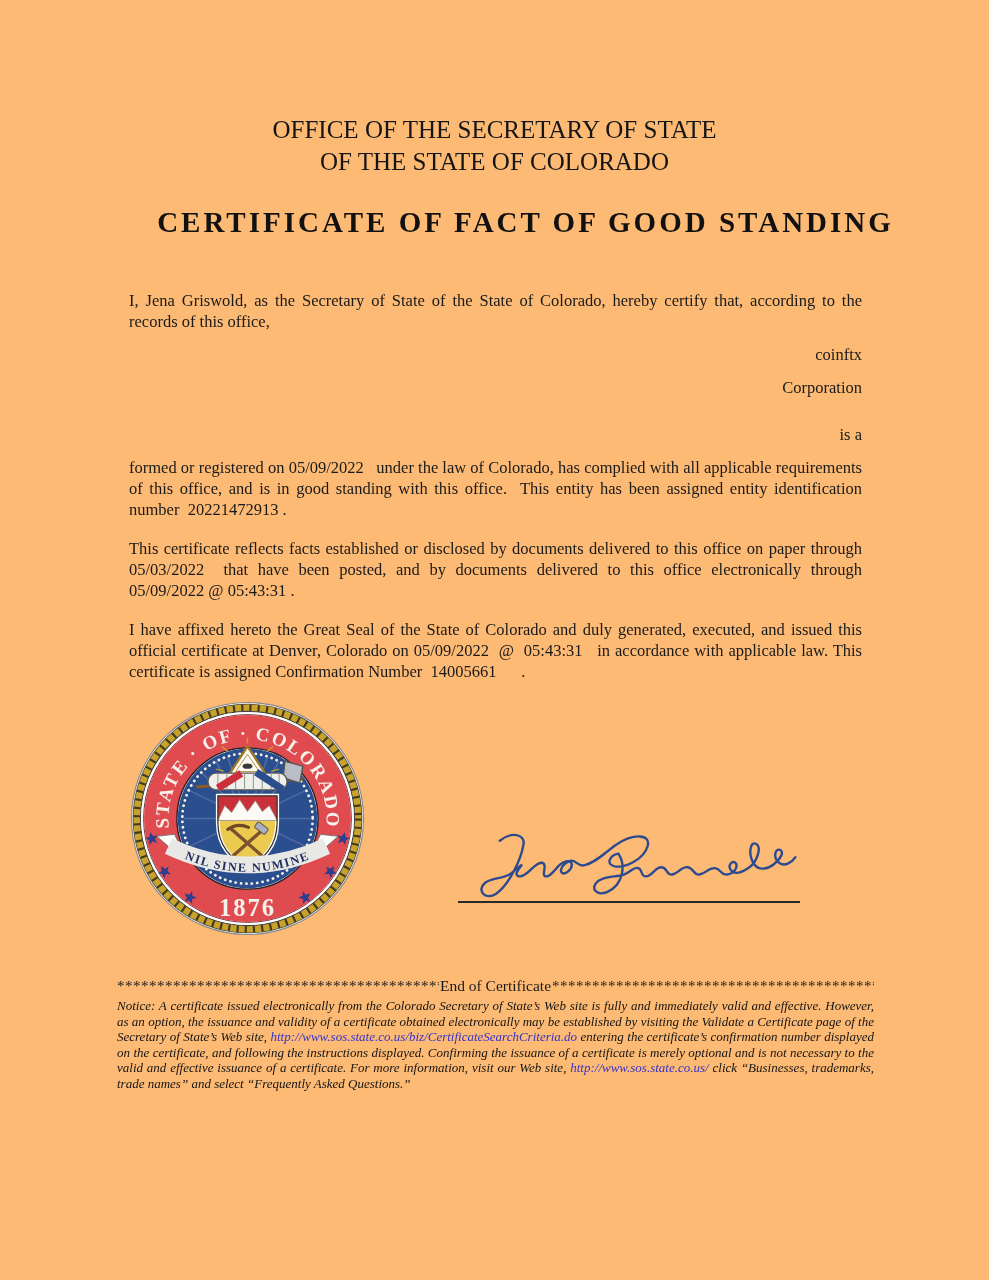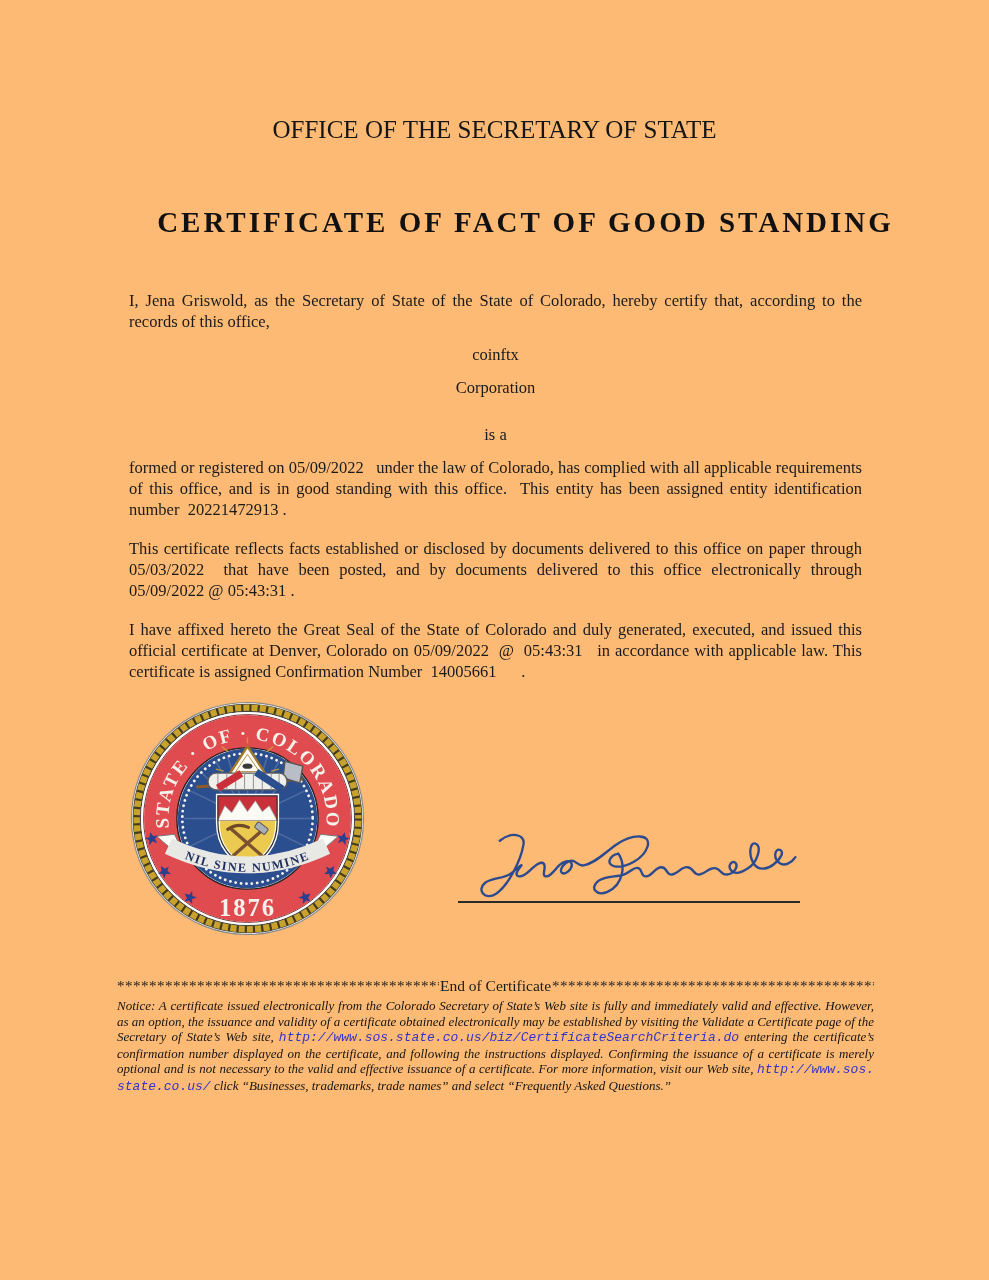--- a/index.html
+++ b/index.html
@@ -13,48 +13,49 @@
   }
   .doc-title {
     position:absolute; top:206px; left:0; width:100%;
     text-align:center; font-size:29px; font-weight:bold; letter-spacing:3px; color:#111;padding-left:31px;
   }
   .body-block {
     position:absolute; top:278px; left:117px; width:757px;
     font-size:16.5px; line-height:21px; text-align:justify;
   }
   .body-block p { margin:12px; }
-  .centerline { text-align:center; }
+  .centerline { text-align:right; }
   .entity-name { margin-top:4px !important; }
   .is-a { margin-top:26px !important; }
   .entity-type { margin-top:5px !important; }
   .p-formed { margin-top:8px !important; }
   .p-gap { margin-top:18px !important; }
   .seal-wrap { position:absolute; left:129px; top:700px; width:237px; height:237px; }
   .sig-svg { position:absolute; left:468px; top:828px; }
   .sig-line { position:absolute; left:458px; top:901px; width:342px; border-top:2px solid #2a2a2a; }
   .sig-caption { position:absolute; left:448px; top:907px; width:362px; text-align:center; font-size:16px; color:#151515; }
   .footer-block { position:absolute; left:117px; top:977px; width:757px; }
   .starline { display:flex; align-items:baseline; font-size:15px; white-space:nowrap; }
   .stars { flex:1 1 0; overflow:hidden; white-space:nowrap; letter-spacing:0.5px; }
   .end-label { flex:0 0 auto; font-size:15.5px; padding:0 1px; }
   .notice {
     margin-top:3px; font-style:italic; font-size:13px; line-height:15.5px;
     text-align:justify; color:#141414;
   }
   .u { }
-  .lnk { color:#3333cc; word-break:break-all; text-decoration:none;font-family:Liberation Mono, monospace; }
+  .lnk { color:#3333cc; word-break:break-all; text-decoration:none; }
 </style>
 </head>
 <body>
 
 <div class="page">
 
   <div class="doc-header">
     <div>OFFICE OF THE SECRETARY OF STATE</div>
+    <div>OF THE STATE OF COLORADO</div>
   </div>
 
   <div class="doc-title">CERTIFICATE OF FACT OF GOOD STANDING</div>
 
   <div class="body-block">
     <p>I, Jena Griswold, as the Secretary of State of the State of Colorado, hereby certify that, according to the records of this office,</p>
     <p class="centerline entity-name">coinftx</p>
     <p class="centerline entity-type">Corporation</p>
     <p class="centerline is-a">is a</p>
 

